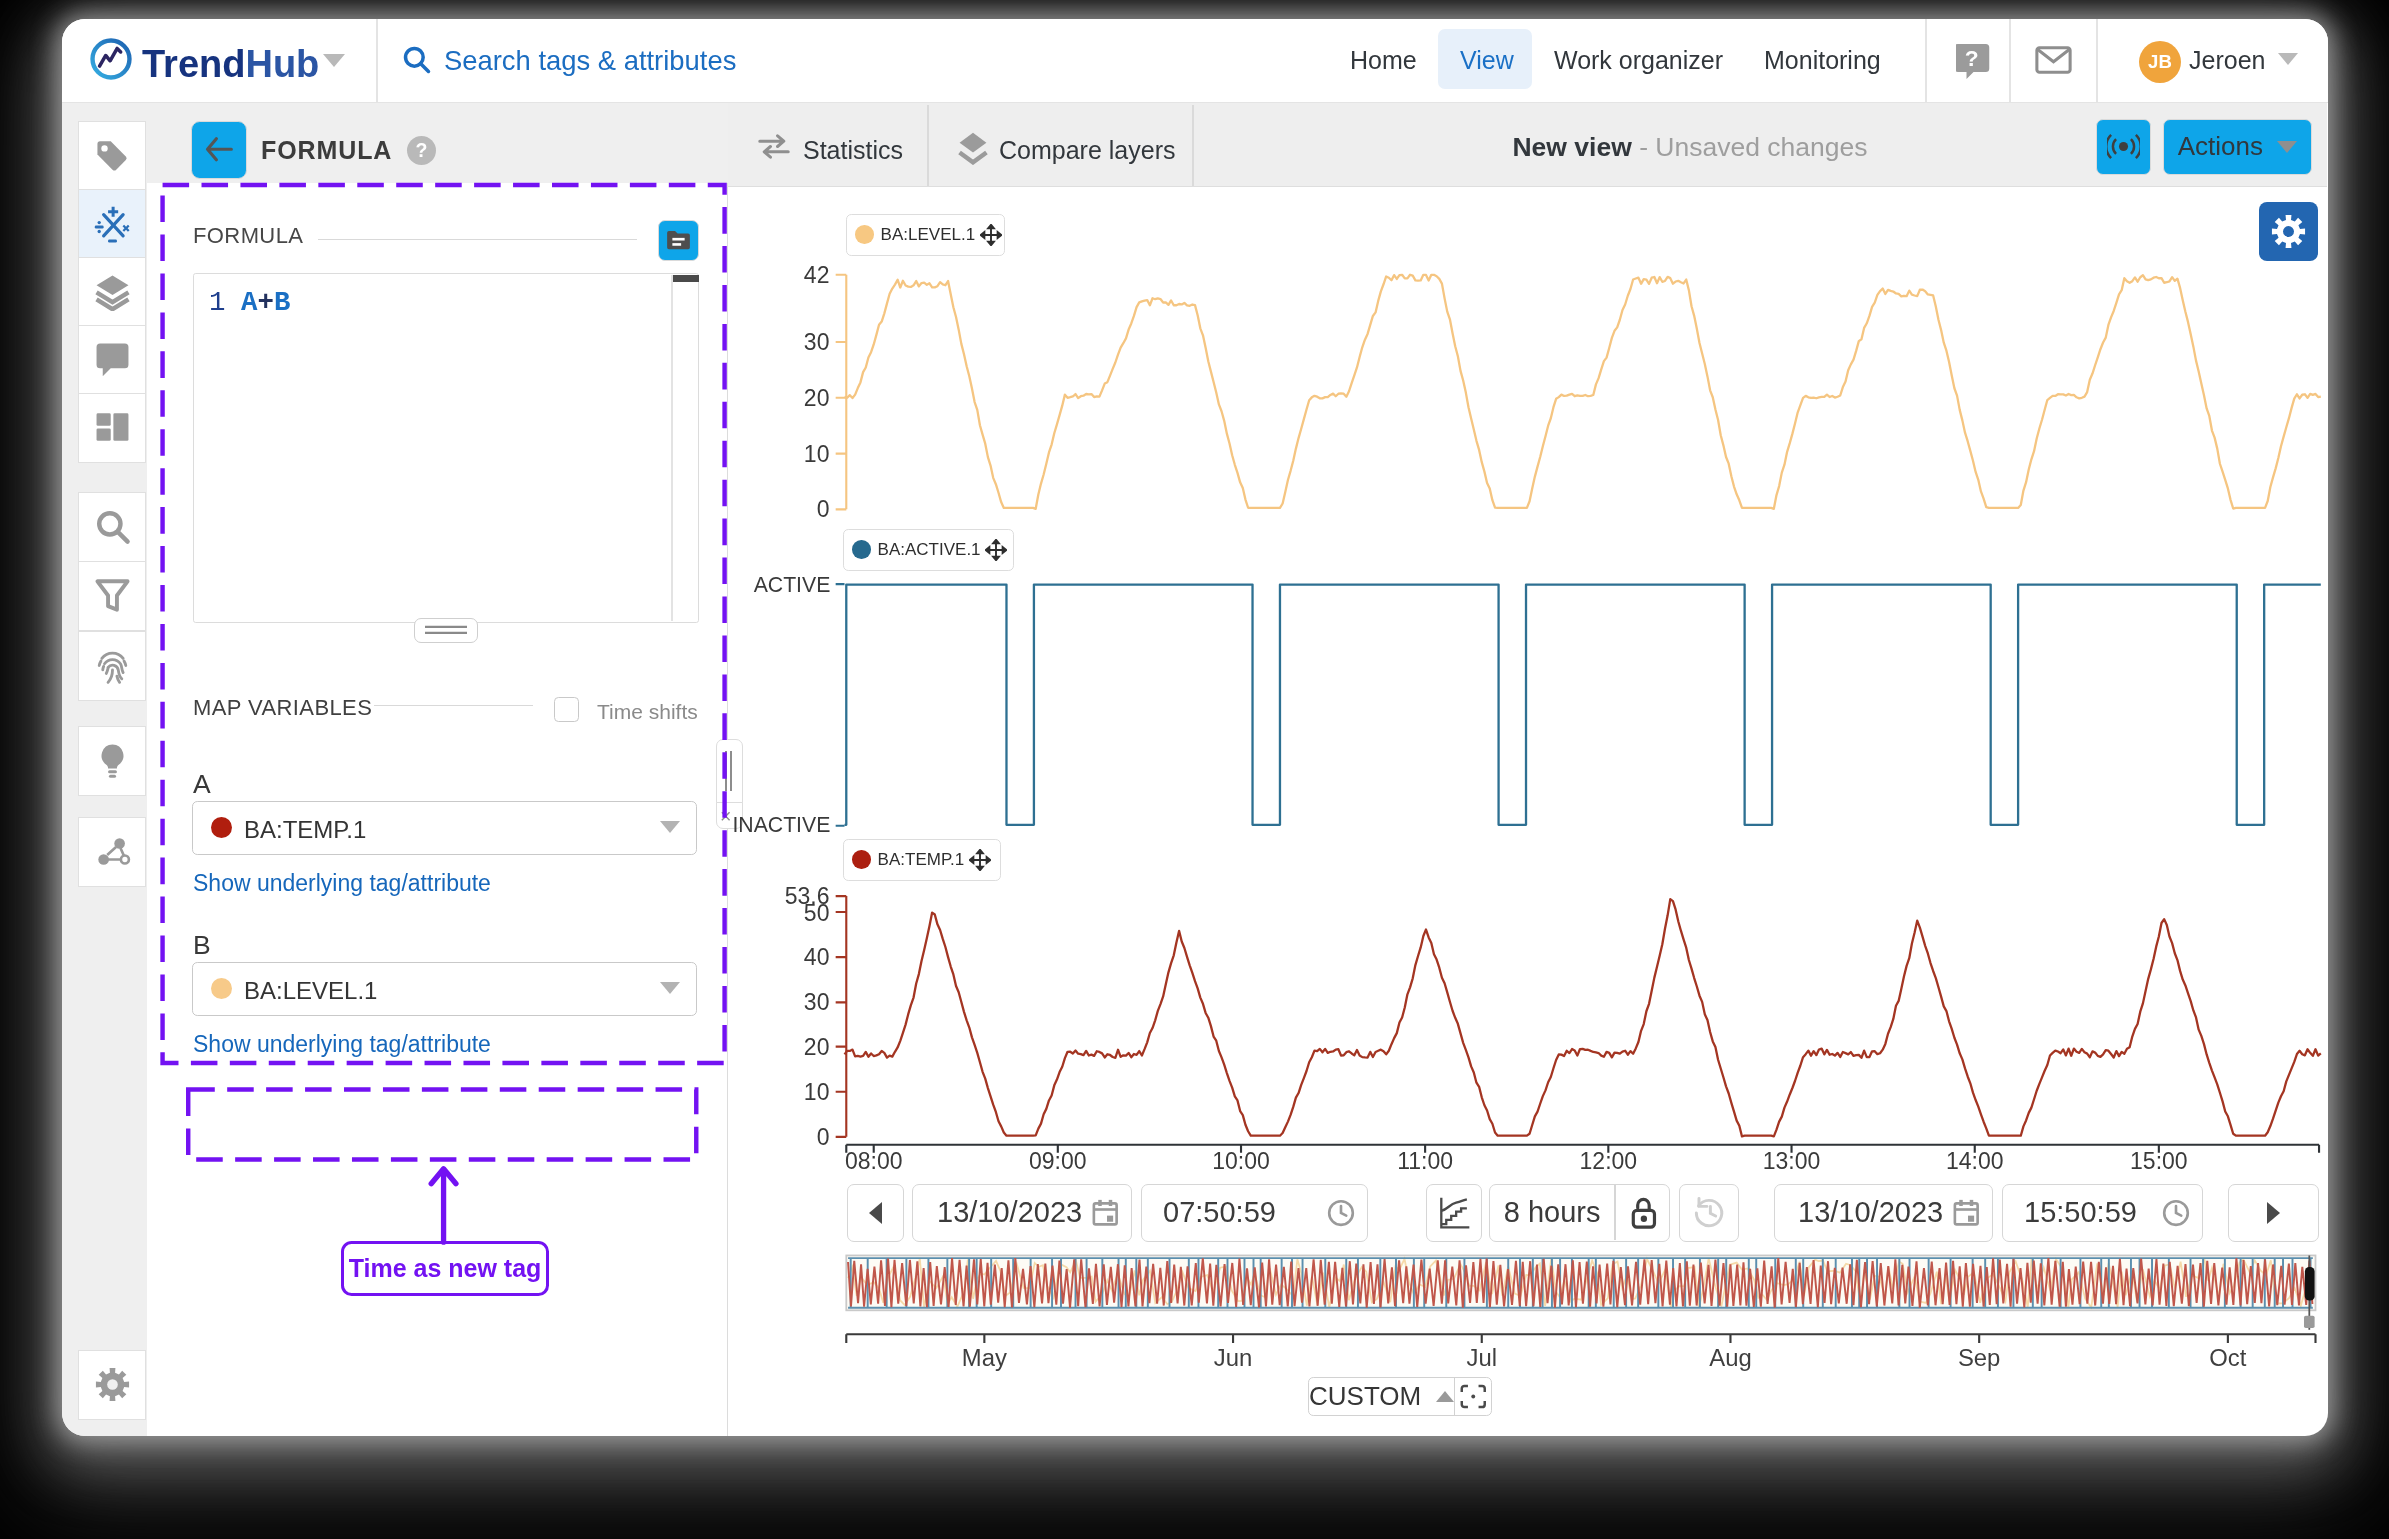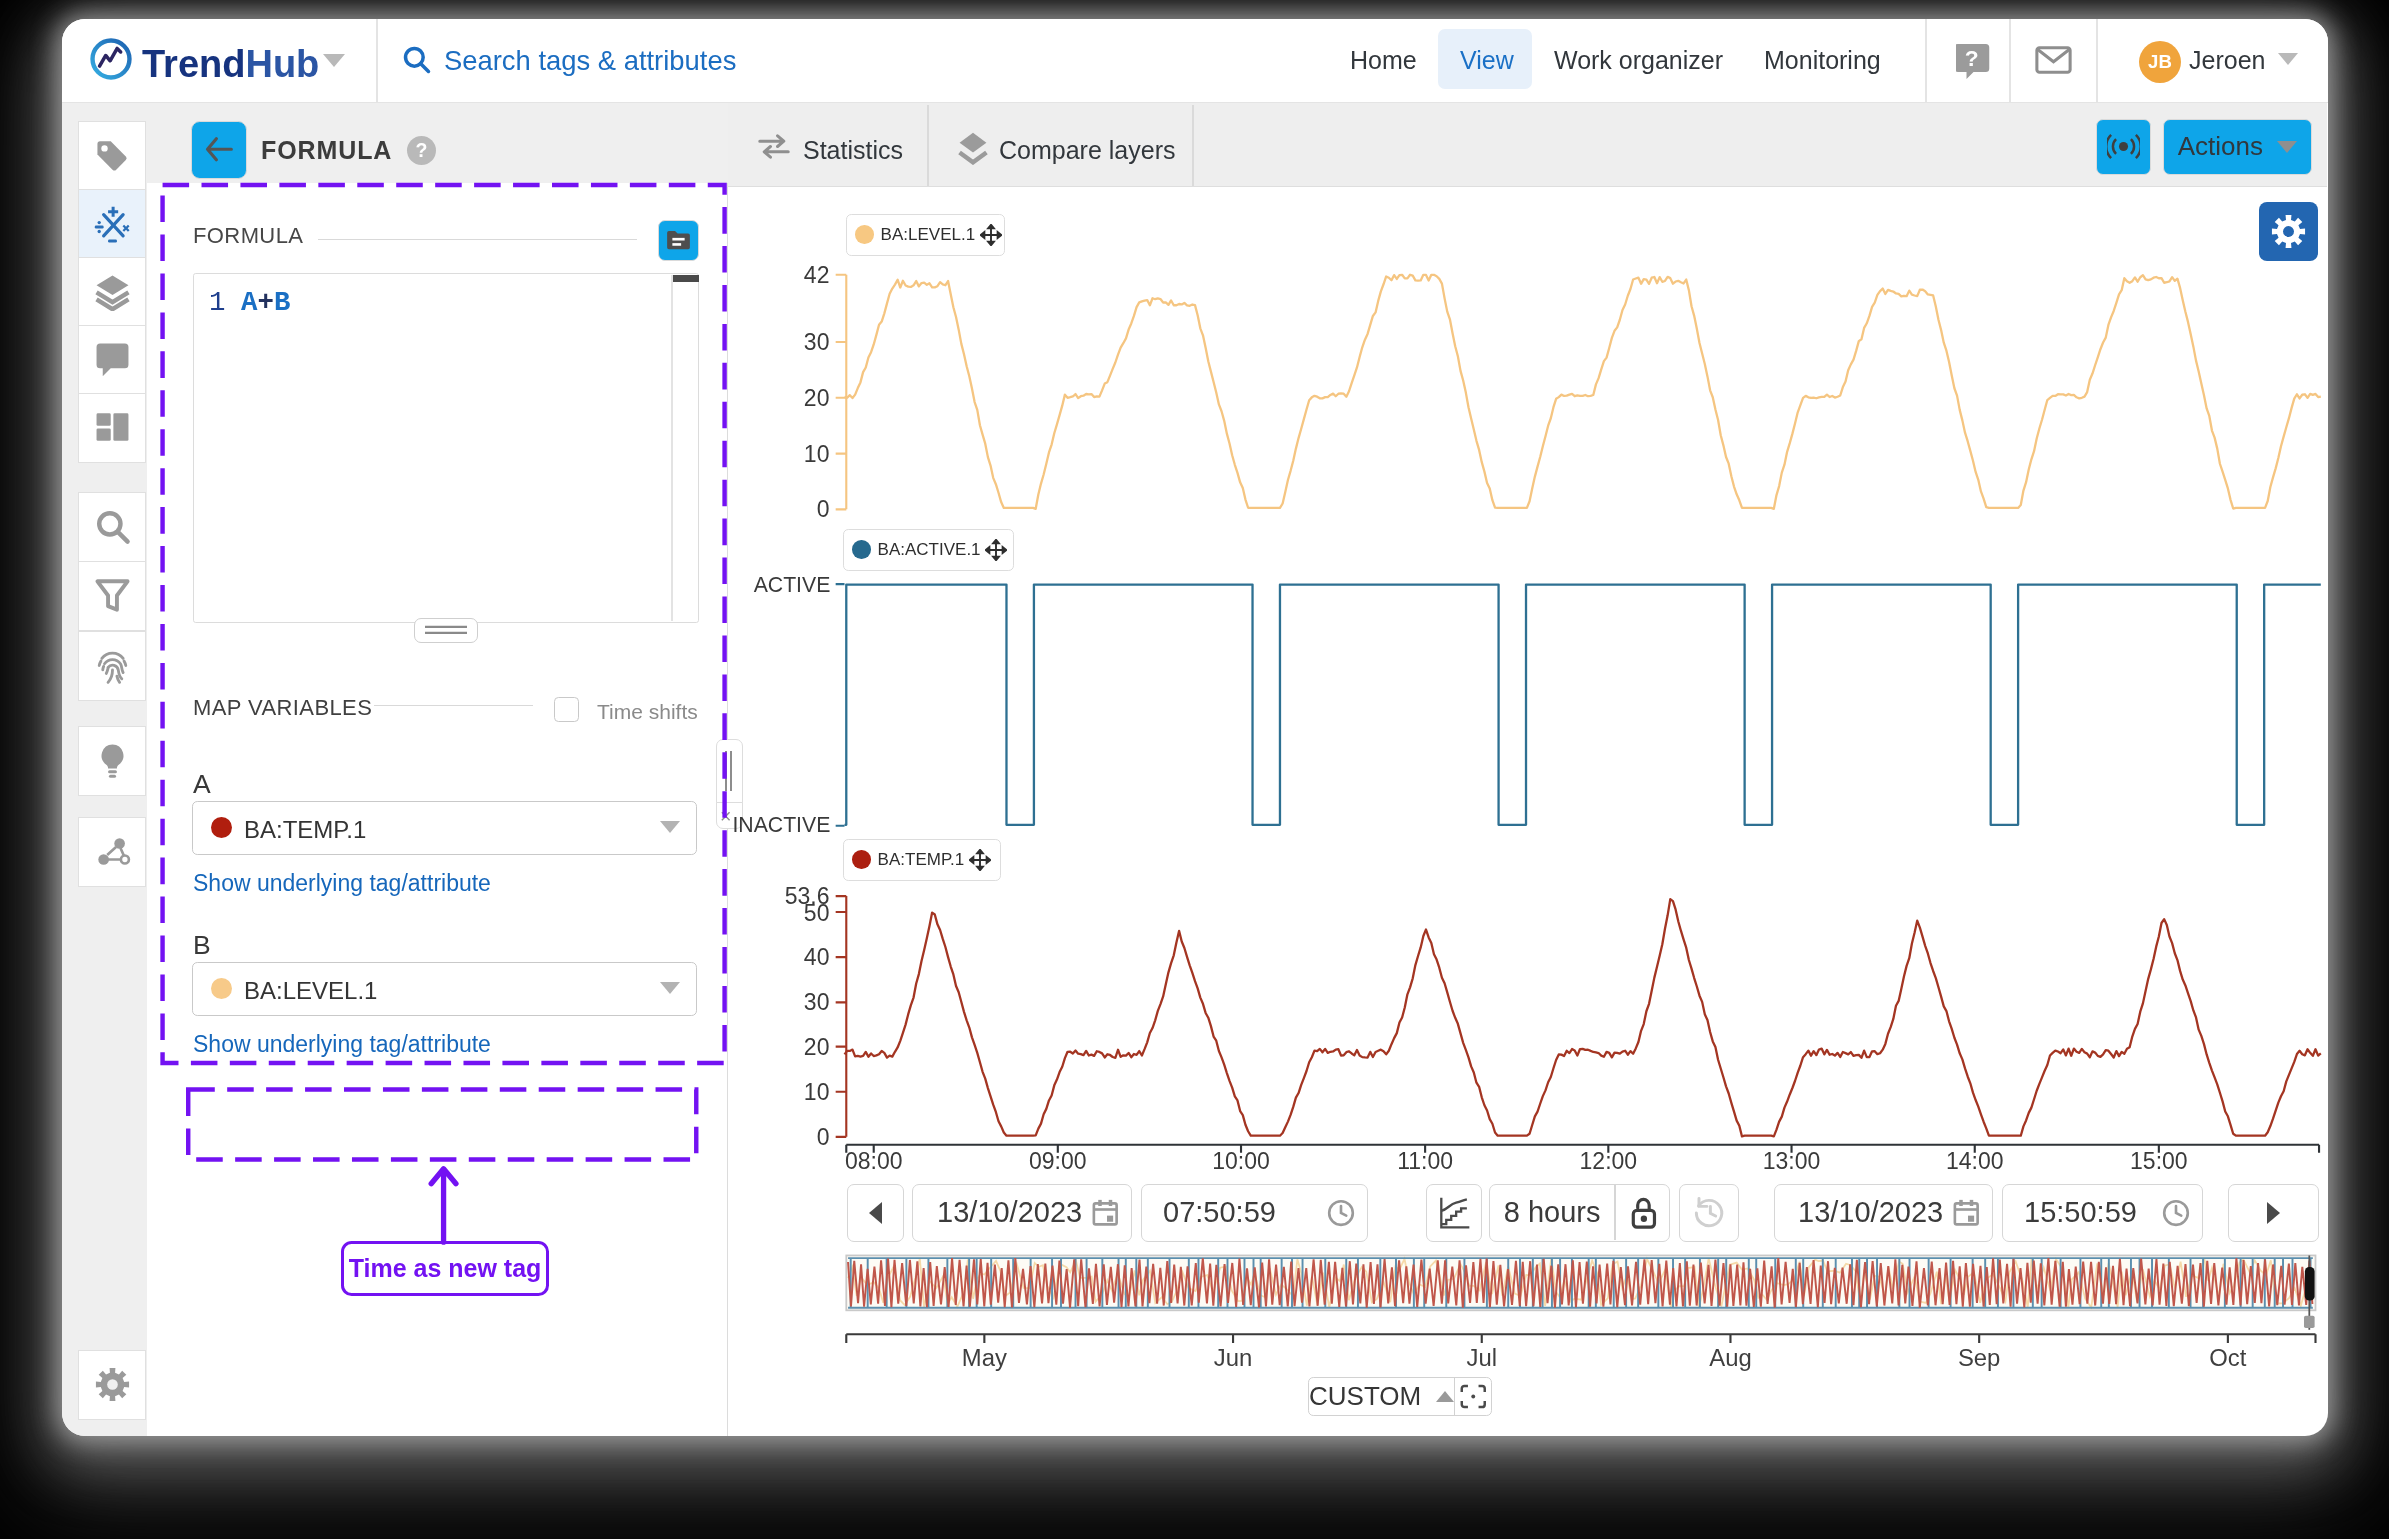--- a/index.html
+++ b/index.html
@@ -229,20 +229,21 @@
 <div class="ab navtxt" style="left:741px;top:117px;z-index:3">Statistics</div>
 <div class="ab" style="left:865px;top:86px;width:1.8px;height:81px;background:#dadada;z-index:3"></div>
 <div class="ab" style="left:894px;top:112px;z-index:3">
         <svg width="34" height="34" viewBox="0 0 38 38">
           <path d="M19 2 L34 13 L19 24 L4 13 Z" fill="#9b9b9b"></path>
           <path d="M4 24 L19 35 L34 24" fill="none" stroke="#9b9b9b" stroke-width="5"></path>
         </svg>
       </div>
 <div class="ab navtxt" style="left:937px;top:117px;z-index:3">Compare layers</div>
 <div class="ab" style="left:1130px;top:86px;width:1.8px;height:81px;background:#dadada;z-index:3"></div>
+<div class="ab" style="left:1327px;top:113px;width:602px;text-align:center;font-size:26.5px;color:#32373c;z-index:3"><b>New view</b><span style="color:#9e9e9e"> - Unsaved changes</span></div>
 <div class="ab btn" style="left:2034px;top:100px;width:55px;height:56px;z-index:3">
         <svg width="33" height="25" viewBox="0 0 40 30">
           <circle cx="20" cy="15" r="5.5" fill="#3f3f3f"></circle>
           <path d="M11 6 a12.5 12.5 0 0 0 0 18 M29 6 a12.5 12.5 0 0 1 0 18" fill="none" stroke="#3f3f3f" stroke-width="3"></path>
           <path d="M5 1 a19.5 19.5 0 0 0 0 28 M35 1 a19.5 19.5 0 0 1 0 28" fill="none" stroke="#3f3f3f" stroke-width="3"></path>
         </svg>
       </div>
 <div class="ab btn" style="left:2101px;top:100px;width:149px;height:56px;z-index:3;font-size:26px;color:#32373c">Actions&nbsp;&nbsp;<span style="width:0;height:0;border-left:10.6px solid transparent;border-right:10.6px solid transparent;border-top:12.4px solid #8f8f8f;display:inline-block"></span></div>
 <div class="ab flex" style="left:2197px;top:183px;width:59px;height:59px;background:#2366b1;border-radius:8px;z-index:3">
         <svg width="37" height="37" viewBox="0 0 44 44">

